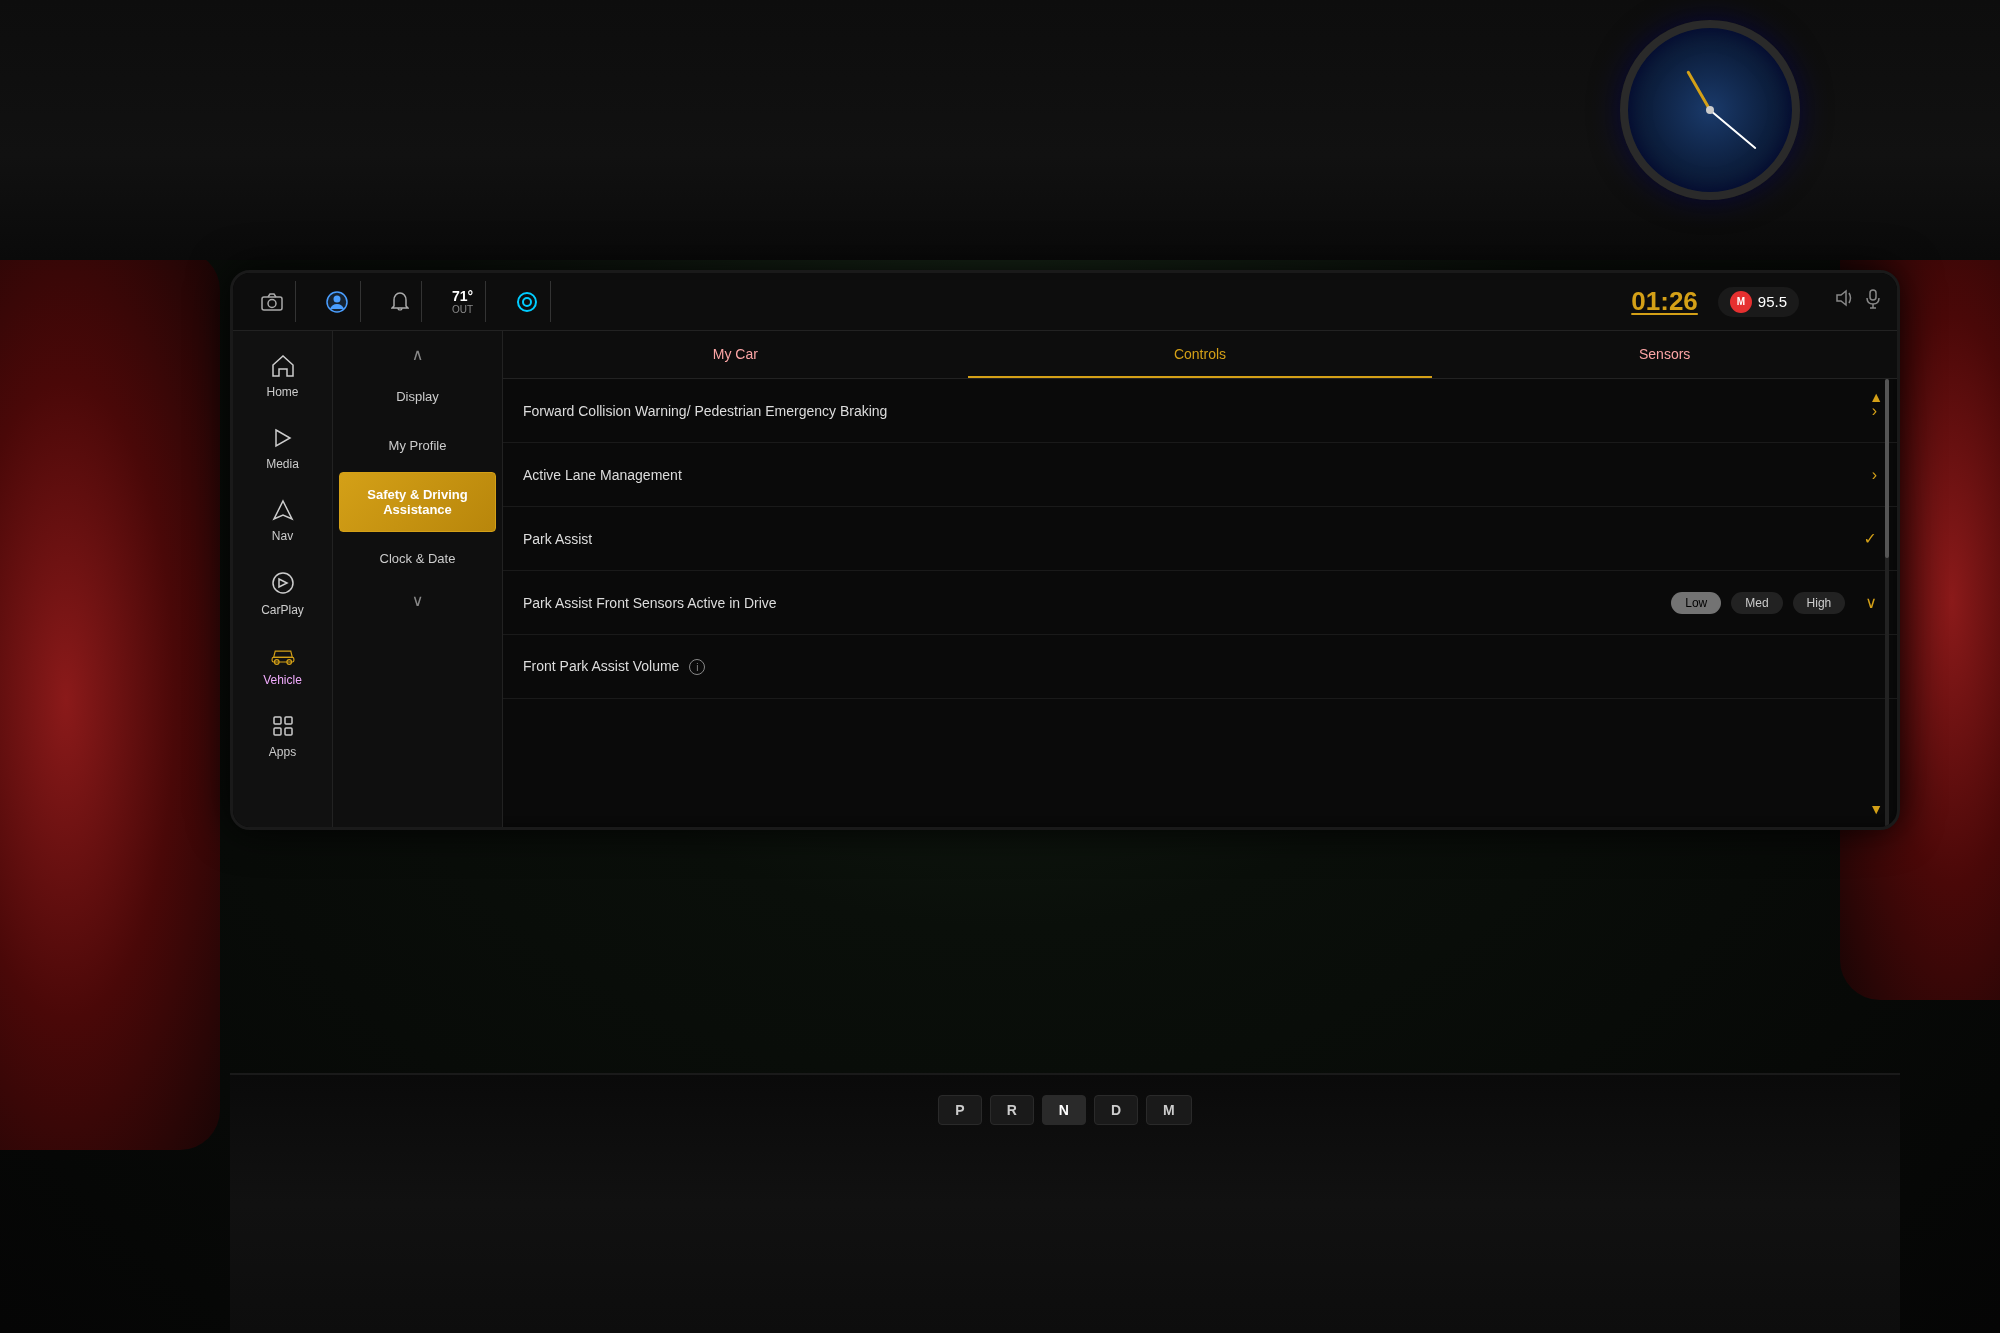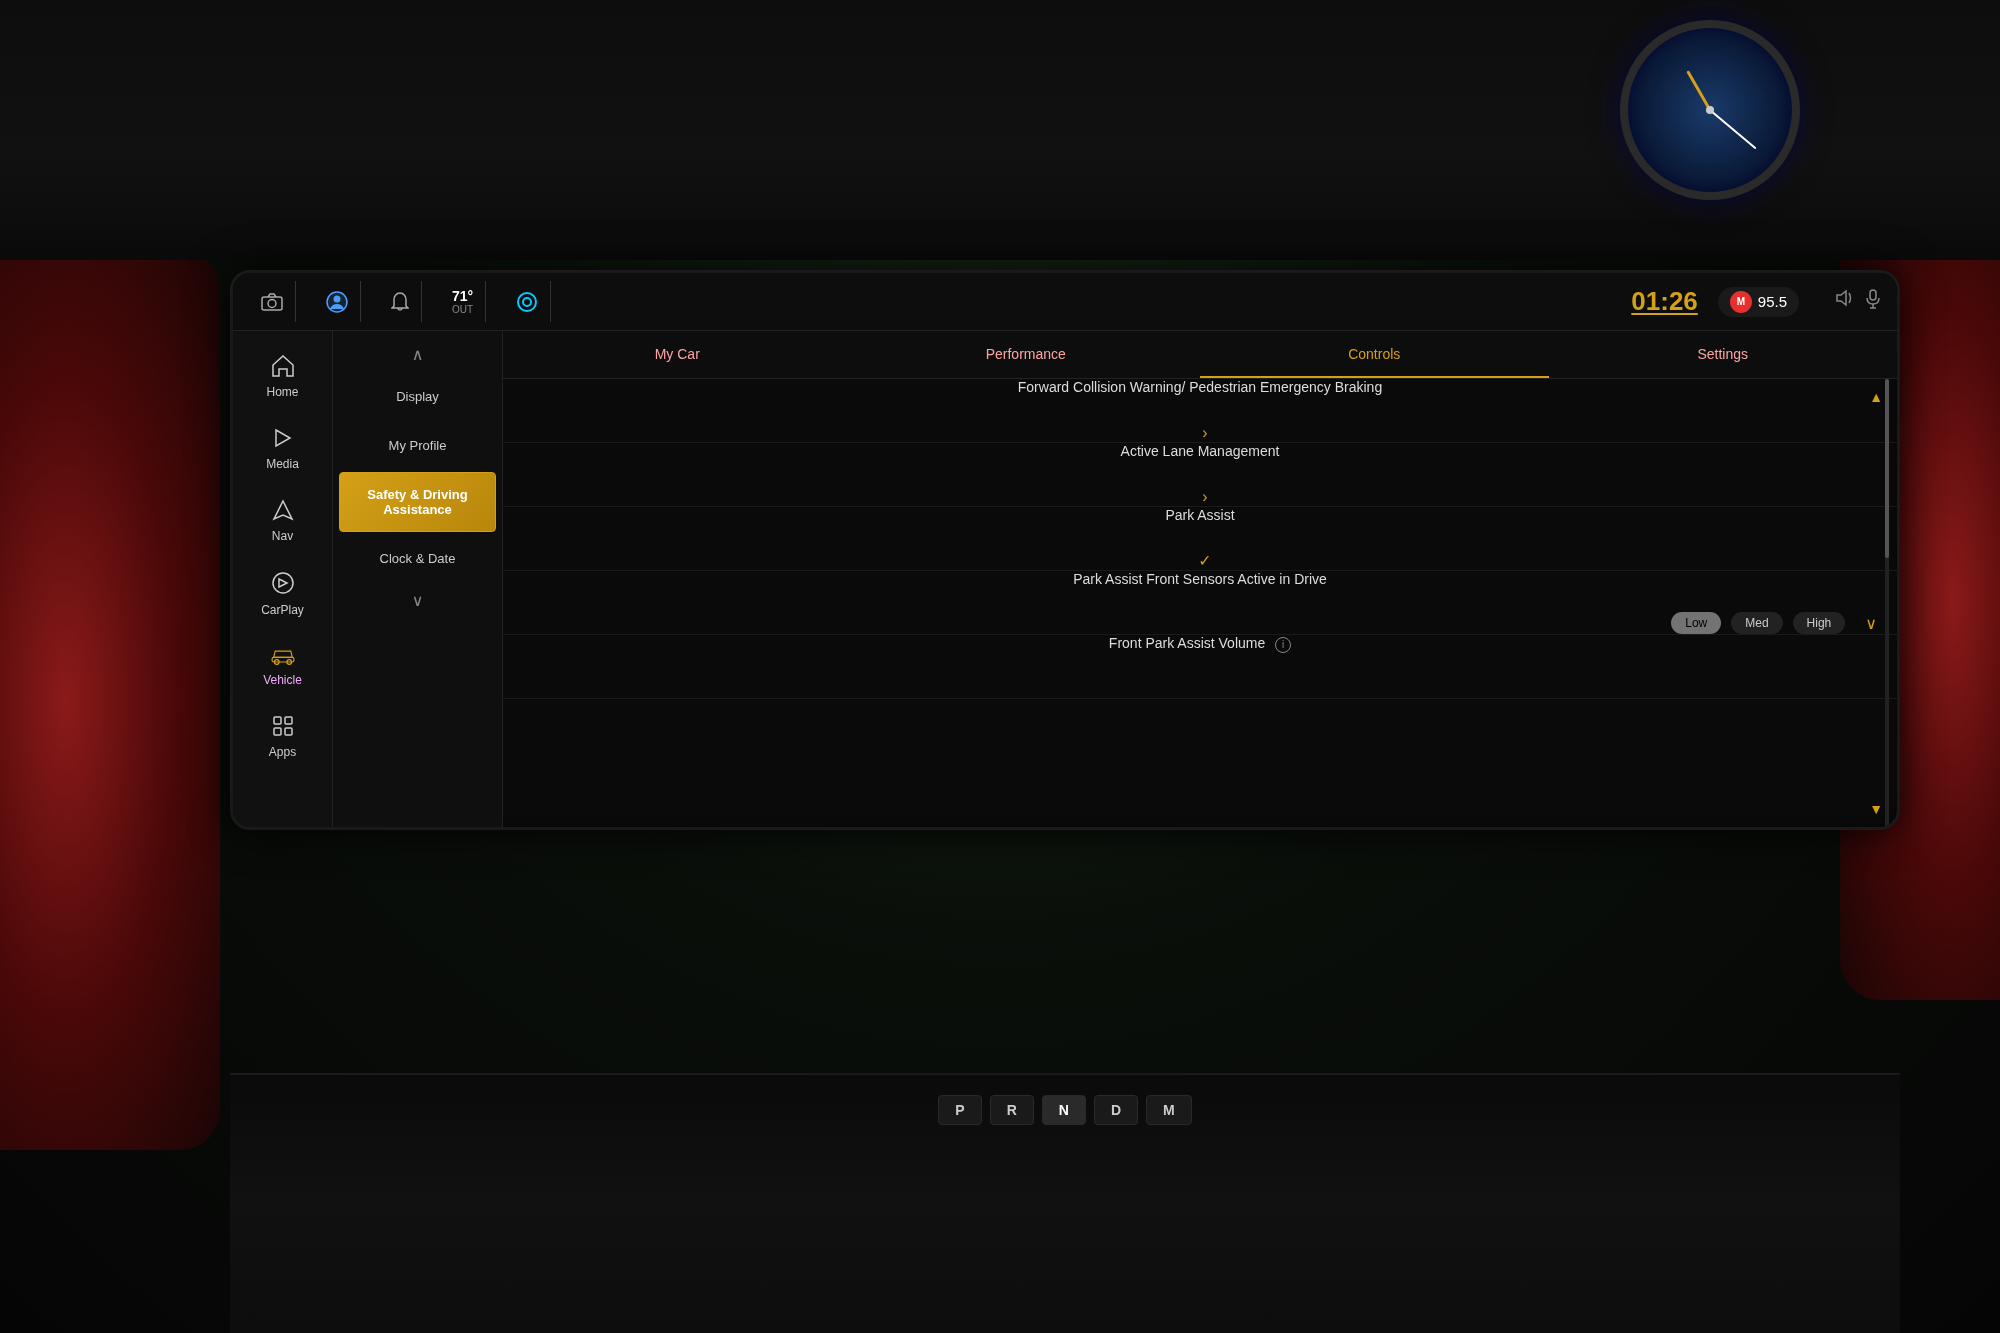--- a/index.html
+++ b/index.html
@@ -345,21 +345,20 @@
     }
 
     .settings-item {
       display: flex;
       align-items: center;
       padding: 0 20px;
       height: 64px;
       border-bottom: 1px solid #1a1a1a;
       cursor: pointer;
       position: relative;
-      flex-direction: column;
     }
 
     .settings-item-label {
       color: #ddd;
       font-size: 14px;
       flex: 1;
     }
 
     .settings-arrow {
       color: #d4a017;
@@ -636,23 +635,22 @@
       <div class="submenu-item">My Profile</div>
       <div class="submenu-item active">Safety &amp; Driving Assistance</div>
       <div class="submenu-item">Clock &amp; Date</div>
       <div class="scroll-arrow">∨</div>
     </div>
 
     <div class="tabs-and-settings">
 
       <div class="tabs-bar">
         <div class="tab-item">My Car</div>
-        <div class="tab-item">Performance</div>
         <div class="tab-item active">Controls</div>
-        <div class="tab-item">Settings</div>
+        <div class="tab-item">Sensors</div>
       </div>
 
       <div class="settings-list">
 
         <div class="settings-item">
           <span class="settings-item-label">Forward Collision Warning/ Pedestrian Emergency Braking</span>
           <span class="settings-arrow">›</span>
         </div>
 
         <div class="settings-item">

